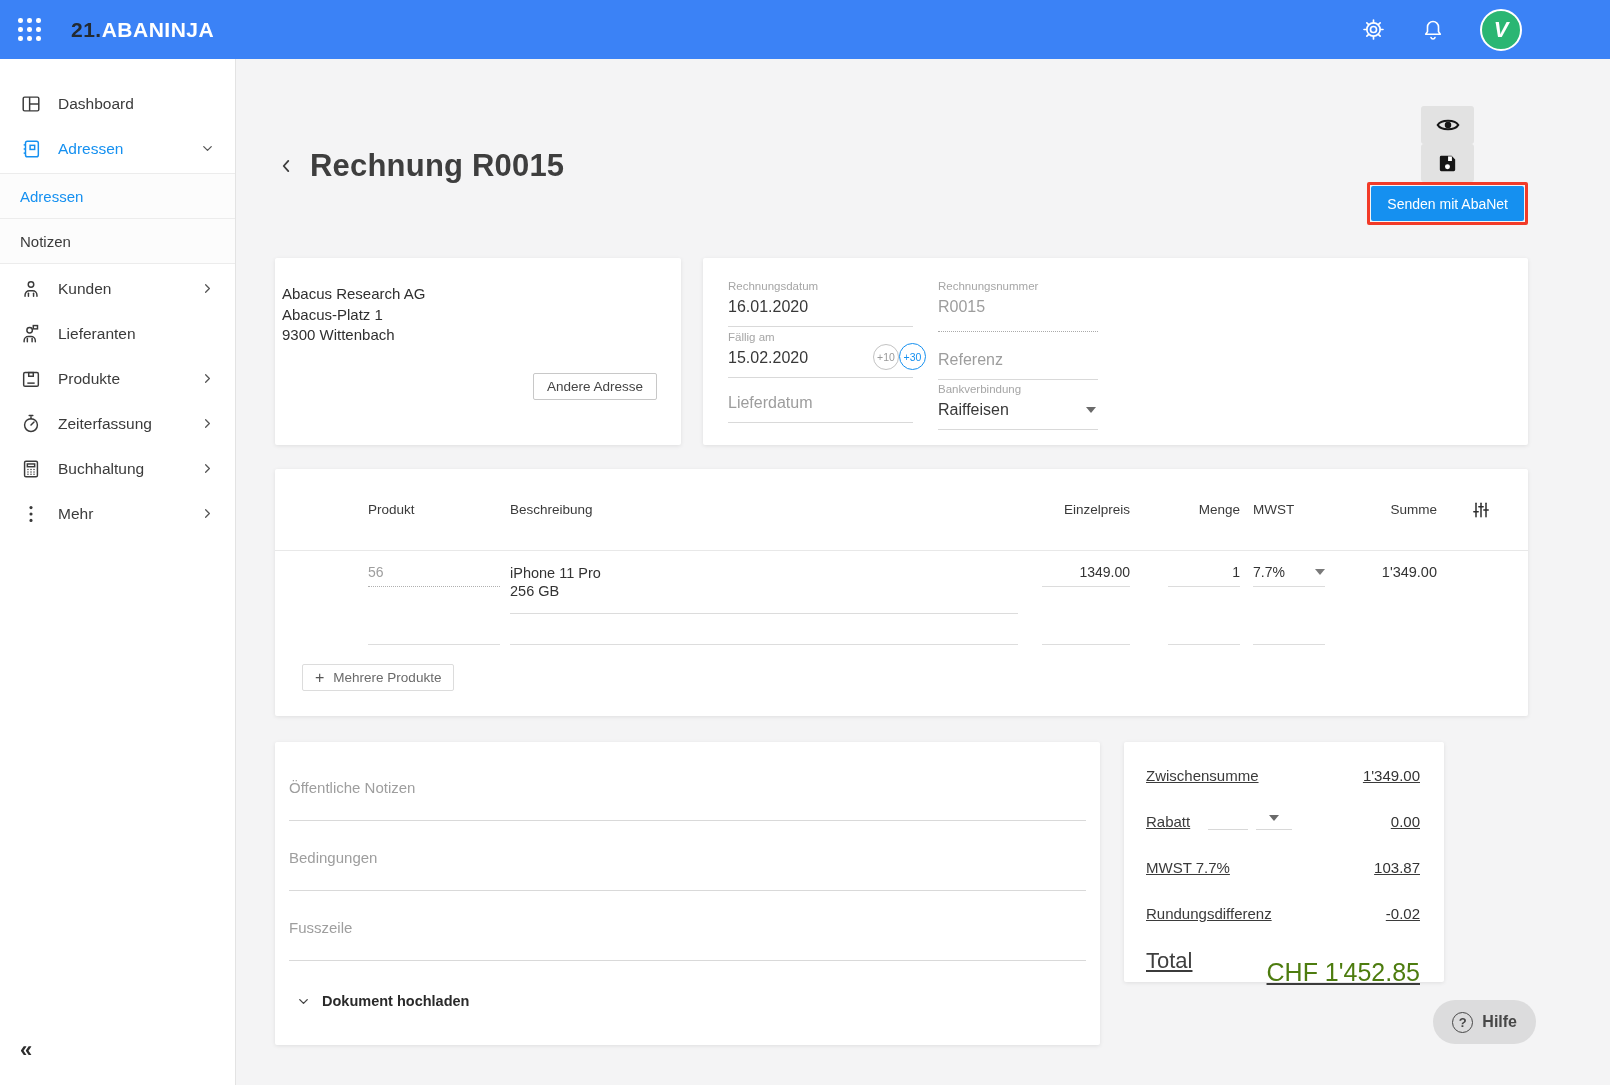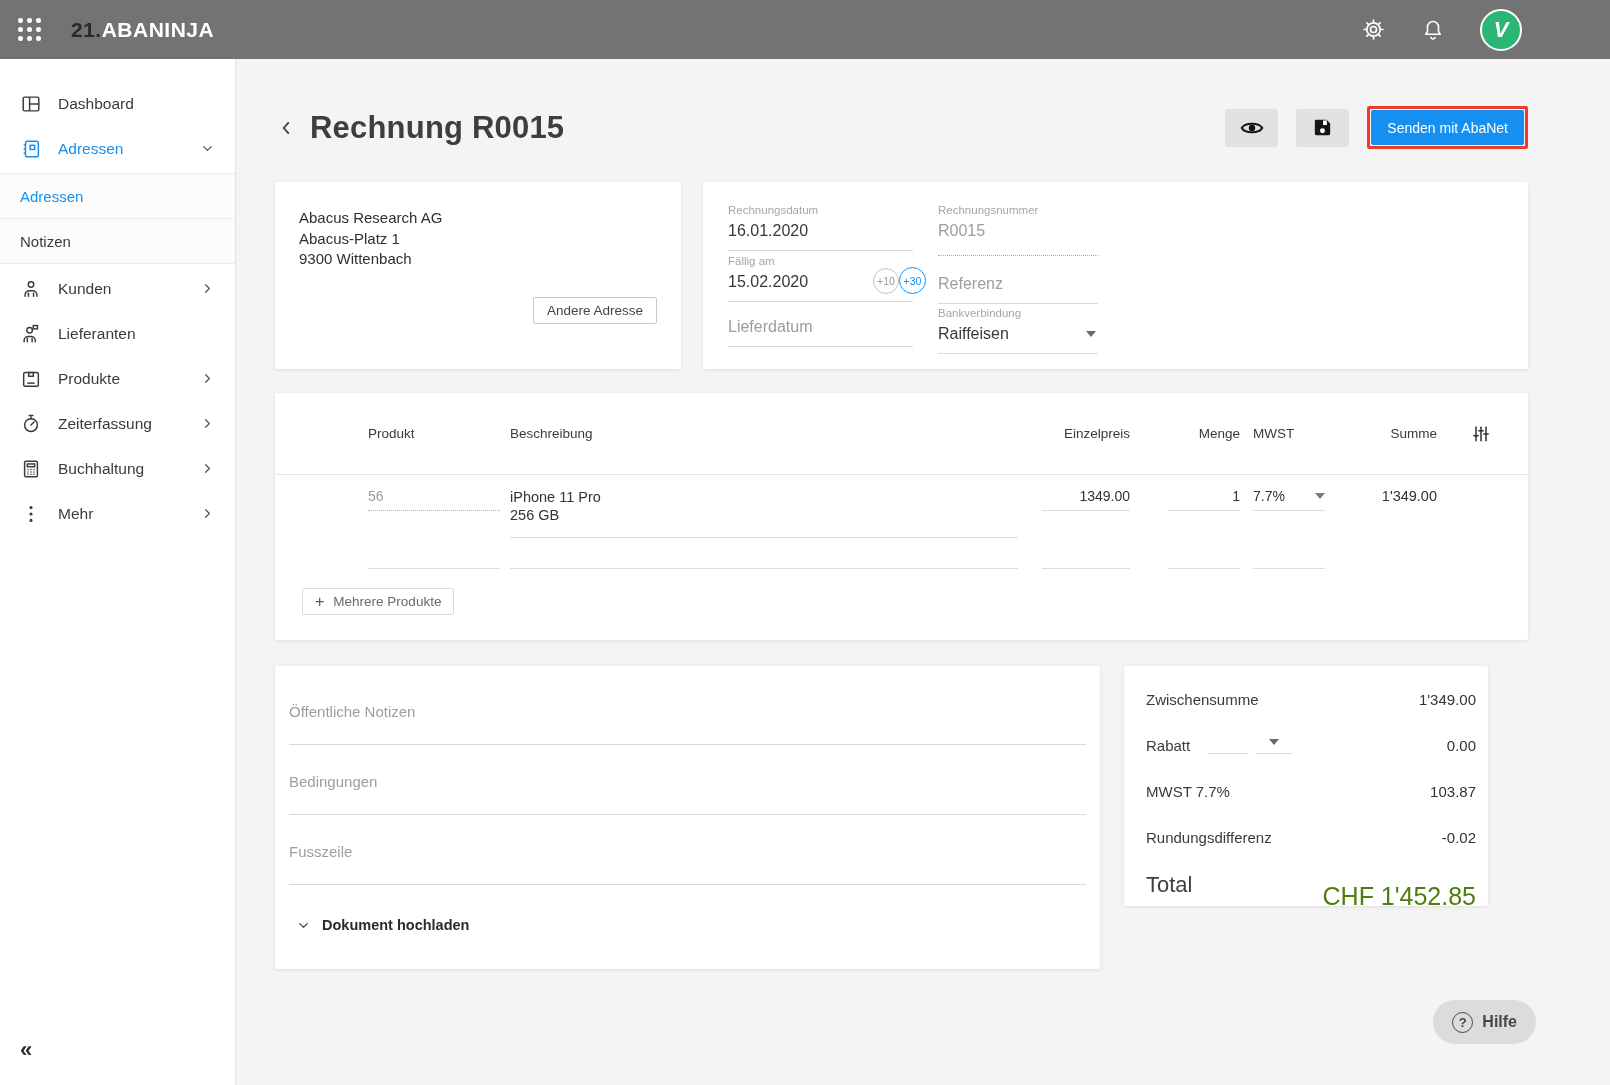--- a/index.html
+++ b/index.html
@@ -1,21 +1,21 @@
 <!DOCTYPE html>
 <html><head>
 <meta charset="utf-8">
 <style>
   * { margin:0; padding:0; box-sizing:border-box; }
   html,body { width:1610px; height:1085px; }
   body { font-family:"Liberation Sans", sans-serif; background:#f4f4f5; color:#3b3b3b; overflow:hidden; }
   .page { width:1610px; height:1085px; position:relative; overflow:hidden; }
 
   
-  .topbar { height:59px; background:#737373; display:flex; align-items:center; padding:0 88px 0 18px; }
+  .topbar { height:59px; background:#3b82f6; display:flex; align-items:center; padding:0 88px 0 18px; }
   .apps-grid { display:grid; grid-template-columns:repeat(3,5px); grid-template-rows:repeat(3,5px); gap:4px; cursor:pointer; }
   .apps-grid i { width:4.5px; height:4.5px; border-radius:50%; background:#fff; }
   .logo { margin-left:30px; font-size:21px; font-weight:bold; letter-spacing:.5px; cursor:pointer; }
   .logo .dark { color:#232a31; }
   .logo .light { color:#ffffff; }
   .topbar-right { margin-left:auto; display:flex; align-items:center; gap:34px; }
   .tb-icon { width:26px; height:26px; display:flex; align-items:center; justify-content:center; cursor:pointer; }
   .avatar { width:42px; height:42px; border-radius:50%; background:#2bb673; border:2.5px solid #ffffff; color:#fff;
             display:flex; align-items:center; justify-content:center; font-weight:bold; font-style:italic; font-size:22px; cursor:pointer; }
 
@@ -30,32 +30,32 @@
   .sub-item { height:45px; display:flex; align-items:center; padding:0 20px; font-size:15px; color:#3b3b3b;
               border-bottom:1px solid #ececec; background:#fcfcfc; cursor:pointer; }
   .sub-item.active { color:#1590f0; }
   .collapse-btn { position:absolute; left:20px; bottom:24px; font-size:22px; font-weight:bold; color:#2d2d2d; cursor:pointer; line-height:1; }
 
   
   .main { flex:1; padding:0 82px 0 39px; position:relative; }
   .page-header { margin-top:47px; display:flex; align-items:center; }
   .back-btn { display:flex; align-items:center; margin-right:13px; cursor:pointer; }
   .page-title { font-size:31px; color:#3e3e3e; letter-spacing:.2px; }
-  .header-actions { margin-left:auto; display:flex; align-items:center; }
+  .header-actions { margin-left:auto; display:flex; align-items:center;flex-direction:column; }
   .icon-btn { width:53px; height:38px; background:#e2e2e2; border:none; border-radius:3px; margin-left:18px;
               display:flex; align-items:center; justify-content:center; cursor:pointer; }
   .send-highlight { margin-left:18px; border:3px solid #f23a28; padding:1px; border-radius:2px; }
   .send-btn { height:35px; background:#1590f0; color:#fff; border:none; border-radius:2px; font-size:14px;
               padding:0 16px; font-family:inherit; cursor:pointer; }
 
   .card { background:#fff; border-radius:2px; box-shadow:0 1px 4px rgba(0,0,0,.09); }
 
   .row1 { display:flex; gap:22px; margin-top:33px; }
   
-  .addr-card { width:406px; height:187px; padding:26px 24px 0 24px; display:flex; flex-direction:column; }
+  .addr-card { width:406px; height:187px; padding:26px 24px 0 7px; display:flex; flex-direction:column; }
   .addr-line { font-size:15px; line-height:20.5px; color:#2f2f2f; }
   .andere-btn { margin-top:27px; align-self:flex-end; height:27px; padding:0 13px; background:#fff;
                 border:1px solid #c8c8c8; border-radius:2px; font-size:13.5px; color:#454545; font-family:inherit; cursor:pointer; }
 
   
   .details-card { flex:1; height:187px; padding:21px 0 0 25px; display:flex; gap:25px; }
   .dcol1 { width:185px; } .dcol2 { width:160px; }
   .flabel { font-size:11.5px; color:#a6a6a6; line-height:14px; margin-bottom:4px; }
   .fvalue { font-size:16px; color:#383838; line-height:20px; padding-bottom:9px; border-bottom:1px solid #d9d9d9; }
   .fvalue.gray { color:#9d9d9d; }
@@ -105,21 +105,21 @@
   .plus-glyph { font-size:16px; color:#555; line-height:1; }
 
   
   .row3 { display:flex; gap:24px; margin-top:26px; align-items:flex-start; }
   .notes-card { width:825px; height:303px; padding:0 14px; }
   .note-field { font-size:15px; color:#9e9e9e; line-height:20px; padding-bottom:22px; border-bottom:1px solid #d9d9d9; }
   .nf1 { margin-top:36px; } .nf2, .nf3 { margin-top:27px; }
   .upload-row { margin-top:32px; padding-left:7px; display:flex; align-items:center; gap:11px; cursor:pointer; }
   .upload-label { font-size:14.5px; font-weight:bold; color:#2a2a2a; }
 
-  .summary-card { width:364px; height:240px; padding:10px 12px 0 22px; }
+  .summary-card { width:320px; height:240px; padding:10px 24px 0 22px;text-decoration:underline; }
   .sum-row { height:46px; display:flex; align-items:center; font-size:15px; color:#3a3a3a; }
   .sum-val { margin-left:auto; color:#333; }
   .mini-input { width:40px; height:18px; border-bottom:1px solid #d8d8d8; margin-left:18px; }
   .mini-select { width:36px; height:18px; border-bottom:1px solid #d8d8d8; margin-left:8px; display:flex;
                  align-items:flex-start; justify-content:center; padding-top:3px; cursor:pointer; }
   .total-row { height:50px; display:flex; align-items:center; }
   .total-label { font-size:22px; color:#3f3f3f; }
   .total-val { margin-left:auto; font-size:25px; color:#4d7c0f;margin-top:22px; }
 
   

